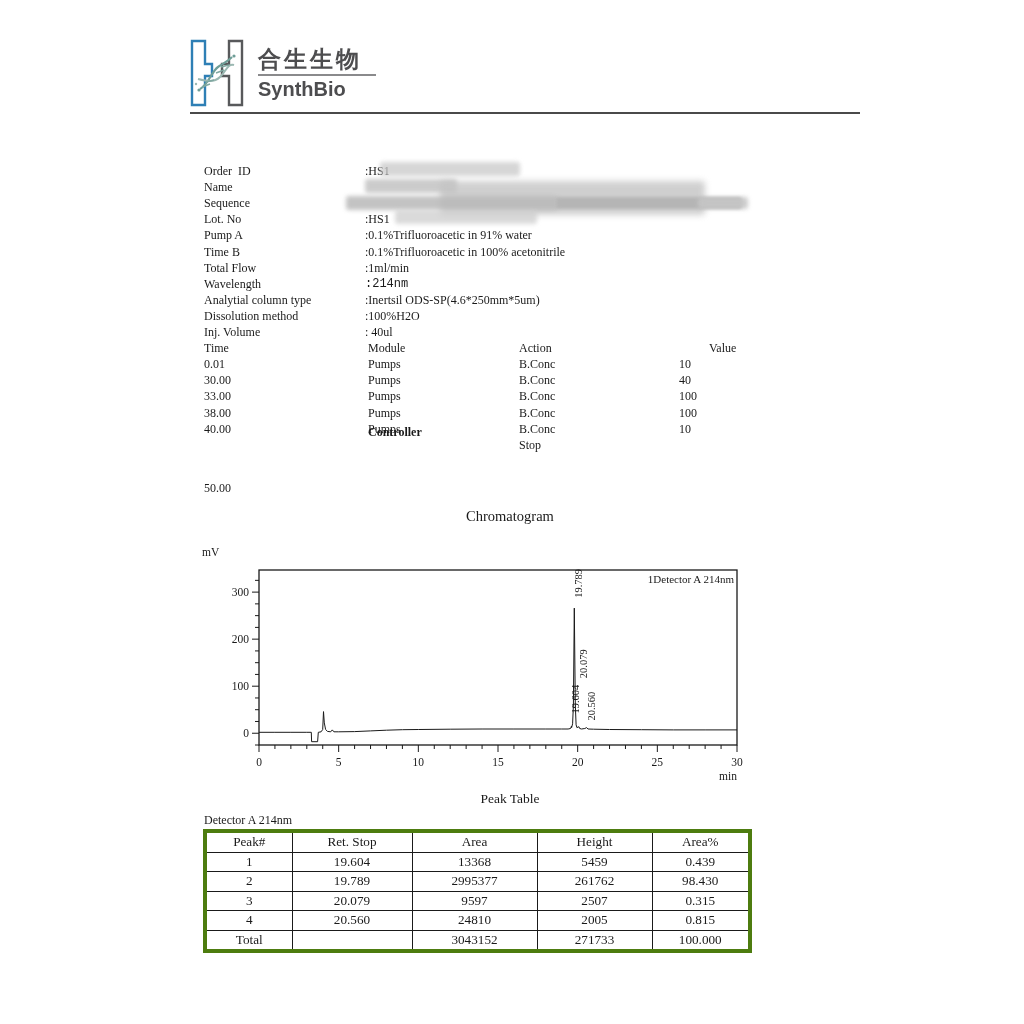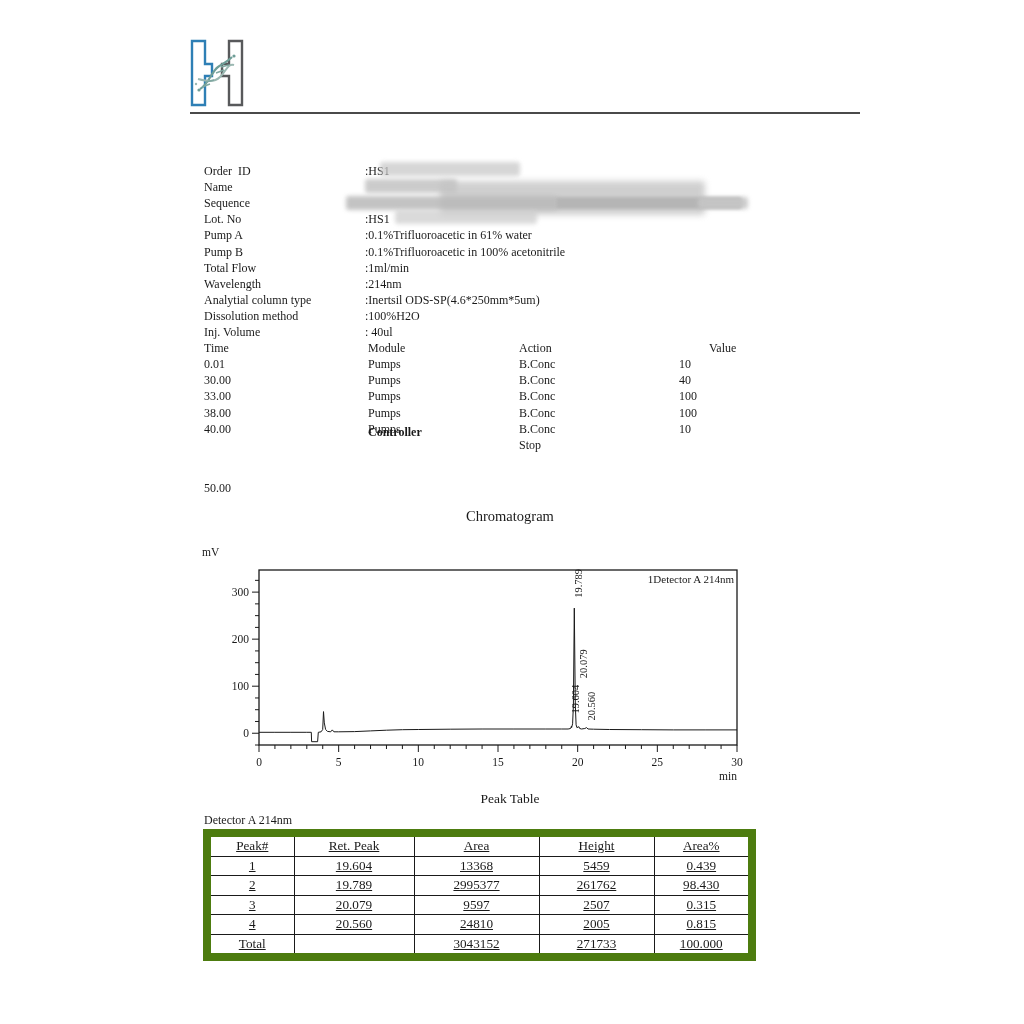--- a/index.html
+++ b/index.html
@@ -16,59 +16,64 @@
   #logo-cn{font-family:"Liberation Sans", sans-serif;font-size:23px;font-weight:bold;
            color:#4d4d4f;letter-spacing:3px;line-height:26px;}
   #logo-divider{height:2px;background:#8a8a8c;width:118px;margin:2px 0 1px 0;}
   #logo-en{font-family:"Liberation Sans", sans-serif;font-size:20px;font-weight:bold;
            color:#4d4d4f;line-height:24px;}
   #header-rule{left:190px;top:112px;width:670px;height:2px;background:#4a4a4a;}
   
   #peak-table{position:absolute;left:203px;top:829px;border-collapse:collapse;
               font-size:13.2px;}
   #peak-table td{border:1px solid #1a1a1a;text-align:center;padding:0;height:18.5px;}
-  #peak-table{border:8px solid #4d7c0f;text-decoration:underline;}
+  #peak-table{border:4px solid #4d7c0f;}
   svg text{font-family:"Liberation Serif", serif;fill:#1a1a1a;}
 </style>
 </head>
 <body>
 
 <div id="page">
 
   <div id="logo-wrap" class="abs">
     <svg width="58" height="72" viewBox="0 0 58 72">
       <path d="M4,4 h13 v23 h7 v12 h-7 v29 h-13 z" fill="none" stroke="#2e7fb5" stroke-width="2.4"></path>
       <path d="M41,4 h13 v64 h-13 v-29 h-7 v-12 h7 z" fill="none" stroke="#58595b" stroke-width="2.4"></path>
       <g>
         <path d="M12,52 C20,48 24,34 30,30 C36,26 40,24 44,20" fill="none" stroke="#6f9e97" stroke-width="2.2"></path>
         <path d="M10,42 C18,44 26,46 32,40 C38,34 40,26 46,28" fill="none" stroke="#9bb8b2" stroke-width="2"></path>
         <path d="M14,50 l8,-3 M18,45 l8,-2 M28,36 l8,-3 M33,30 l8,-2" stroke="#7fa8a1" stroke-width="1.4"></path>
         <circle cx="11" cy="53" r="1.6" fill="#6f9e97"></circle>
         <circle cx="46" cy="19" r="1.6" fill="#6f9e97"></circle>
         <circle cx="8" cy="47" r="1.2" fill="#9bb8b2"></circle>
       </g>
     </svg>
+    <div id="logo-text">
+      <div id="logo-cn">合生生物</div>
+      <div id="logo-divider"></div>
+      <div id="logo-en">SynthBio</div>
+    </div>
   </div>
   <div id="header-rule" class="abs"></div>
 
   <div id="info-rows">
       <div class="abs txt" style="left: 204px; top: 163px;">Order  ID</div>
       <div class="abs txt" style="left: 365px; top: 163px;">:HS1</div>
       <div class="abs txt" style="left: 204px; top: 179.1px;">Name</div>
       <div class="abs txt" style="left: 204px; top: 195.2px;">Sequence</div>
       <div class="abs txt" style="left: 204px; top: 211.3px;">Lot. No</div>
       <div class="abs txt" style="left: 365px; top: 211.3px;">:HS1</div>
       <div class="abs txt" style="left: 204px; top: 227.4px;">Pump A</div>
-      <div class="abs txt" style="left: 365px; top: 227.4px;">:0.1%Trifluoroacetic in 61% water</div>
-      <div class="abs txt" style="left: 204px; top: 243.5px;">Pump B</div>
+      <div class="abs txt" style="left: 365px; top: 227.4px;">:0.1%Trifluoroacetic in 91% water</div>
+      <div class="abs txt" style="left: 204px; top: 243.5px;">Time B</div>
       <div class="abs txt" style="left: 365px; top: 243.5px;">:0.1%Trifluoroacetic in 100% acetonitrile</div>
       <div class="abs txt" style="left: 204px; top: 259.6px;">Total Flow</div>
       <div class="abs txt" style="left: 365px; top: 259.6px;">:1ml/min</div>
       <div class="abs txt" style="left: 204px; top: 275.7px;">Wavelength</div>
-      <div class="abs txt" style="left: 365px; top: 275.7px;">:214nm</div>
+      <div class="abs txt" style="left: 365px; top: 275.7px; font-family: Liberation Mono, monospace;">:214nm</div>
       <div class="abs txt" style="left: 204px; top: 291.8px;">Analytial column type</div>
       <div class="abs txt" style="left: 365px; top: 291.8px;">:Inertsil ODS-SP(4.6*250mm*5um)</div>
       <div class="abs txt" style="left: 204px; top: 307.9px;">Dissolution method</div>
       <div class="abs txt" style="left: 365px; top: 307.9px;">:100%H2O</div>
       <div class="abs txt" style="left: 204px; top: 324px;">Inj. Volume</div>
       <div class="abs txt" style="left: 365px; top: 324px;">: 40ul</div>
     </div>
   <div id="program-rows">
       <div class="abs txt" style="left: 204px; top: 340.1px;">Time</div>
       <div class="abs txt" style="left: 368px; top: 340.1px;">Module</div>
@@ -185,21 +190,21 @@
     <colgroup>
       <col style="width:87px">
         <col style="width:120px">
         <col style="width:125px">
       <col style="width:115px">
         <col style="width:98px">
     </colgroup>
     <tbody id="peak-table-body">
         <tr>
           <td>Peak#</td>
-          <td>Ret. Peak</td>
+          <td>Ret. Stop</td>
           <td>Area</td>
           <td>Height</td>
           <td>Area%</td>
         </tr>
         <tr>
           <td>1</td>
           <td>19.604</td>
           <td>13368</td>
           <td>5459</td>
           <td>0.439</td>

